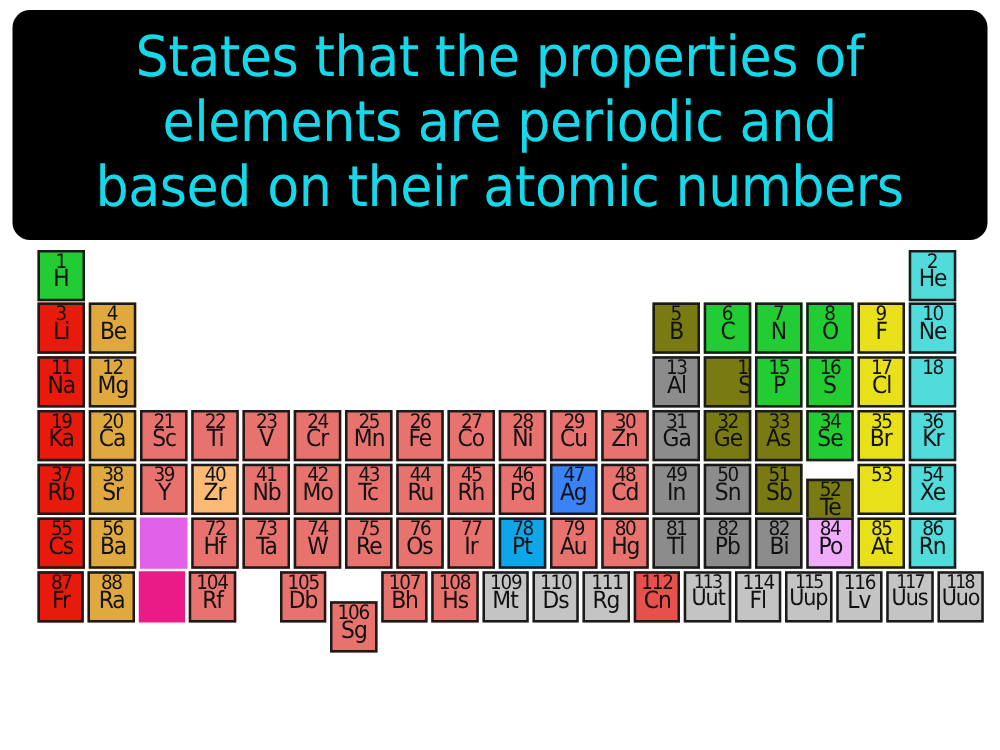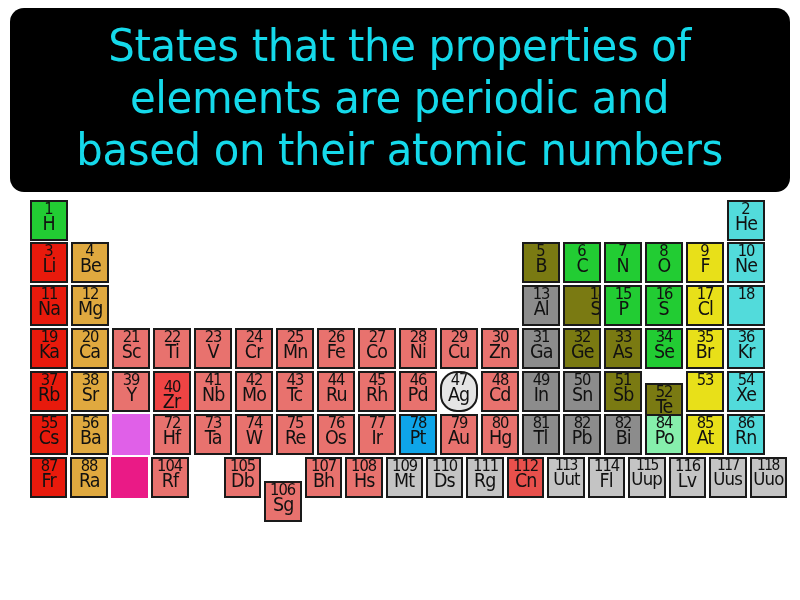--- a/index.html
+++ b/index.html
@@ -310,21 +310,21 @@
         <span class="sym">Rb</span>
       </div>
       <div class="pt-cell" style="background: rgb(224, 169, 63);">
         <span class="num">38</span>
         <span class="sym">Sr</span>
       </div>
       <div class="pt-cell" style="background: rgb(232, 114, 110);">
         <span class="num">39</span>
         <span class="sym">Y</span>
       </div>
-      <div class="pt-cell" style="background: #ef4444; justify-content: flex-end;">
+      <div class="pt-cell" style="background: #fdba74;">
         <span class="num">40</span>
         <span class="sym">Zr</span>
       </div>
       <div class="pt-cell" style="background: rgb(232, 114, 110);">
         <span class="num">41</span>
         <span class="sym">Nb</span>
       </div>
       <div class="pt-cell" style="background: rgb(232, 114, 110);">
         <span class="num">42</span>
         <span class="sym">Mo</span>
@@ -338,21 +338,21 @@
         <span class="sym">Ru</span>
       </div>
       <div class="pt-cell" style="background: rgb(232, 114, 110);">
         <span class="num">45</span>
         <span class="sym">Rh</span>
       </div>
       <div class="pt-cell" style="background: rgb(232, 114, 110);">
         <span class="num">46</span>
         <span class="sym">Pd</span>
       </div>
-      <div class="pt-cell" style="background: #e5e5e5; border-radius: 17px;">
+      <div class="pt-cell" style="background: #3b82f6;">
         <span class="num">47</span>
         <span class="sym">Ag</span>
       </div>
       <div class="pt-cell" style="background: rgb(232, 114, 110);">
         <span class="num">48</span>
         <span class="sym">Cd</span>
       </div>
       <div class="pt-cell" style="background: rgb(140, 140, 140);">
         <span class="num">49</span>
         <span class="sym">In</span>
@@ -429,21 +429,21 @@
         <span class="sym">Tl</span>
       </div>
       <div class="pt-cell" style="background: rgb(140, 140, 140);">
         <span class="num">82</span>
         <span class="sym">Pb</span>
       </div>
       <div class="pt-cell" style="background: rgb(140, 140, 140);">
         <span class="num">82</span>
         <span class="sym">Bi</span>
       </div>
-      <div class="pt-cell" style="background: #86efac;">
+      <div class="pt-cell" style="background: #f0abfc;">
         <span class="num">84</span>
         <span class="sym">Po</span>
       </div>
       <div class="pt-cell" style="background: rgb(232, 224, 25);">
         <span class="num">85</span>
         <span class="sym">At</span>
       </div>
       <div class="pt-cell" style="background: rgb(82, 219, 219);">
         <span class="num">86</span>
         <span class="sym">Rn</span>

